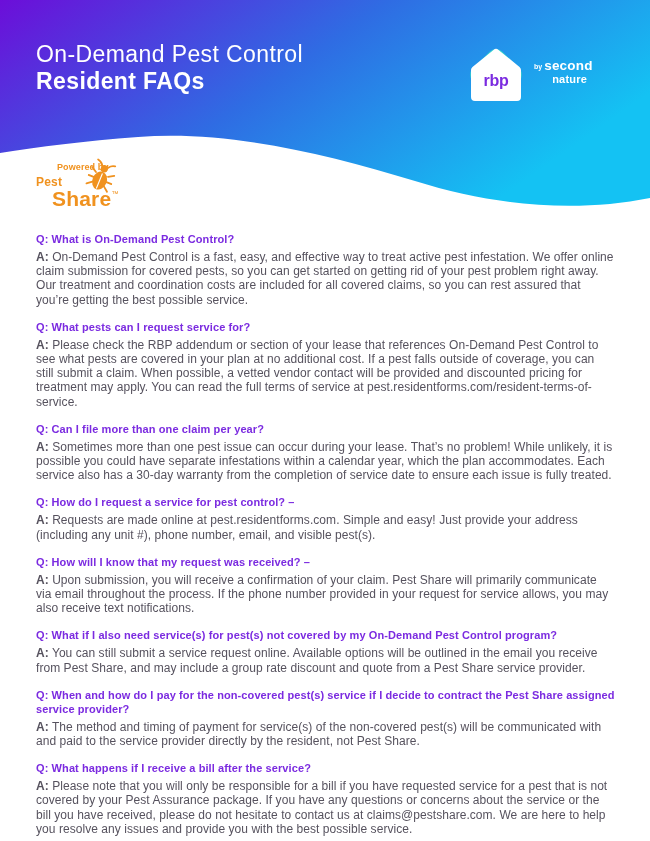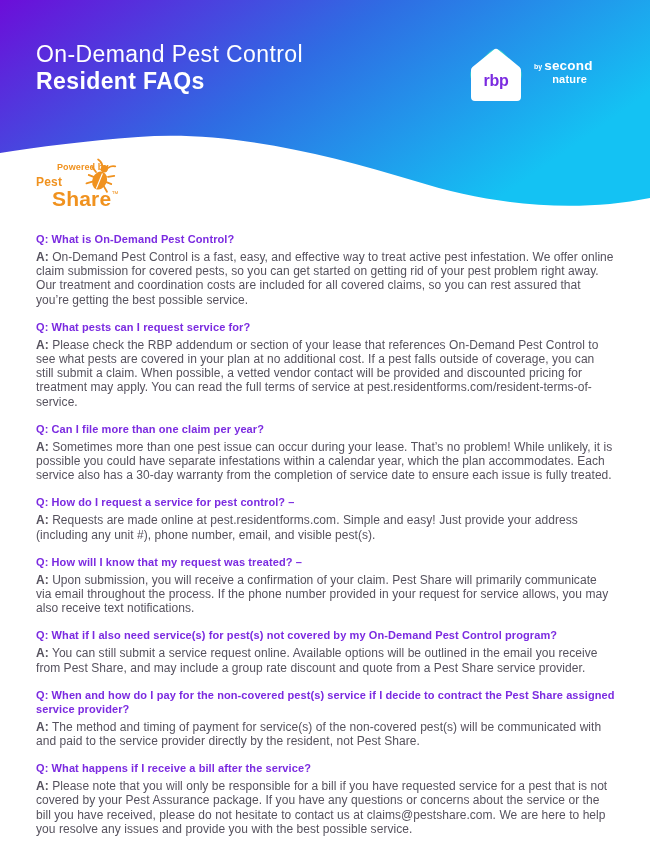--- a/index.html
+++ b/index.html
@@ -140,21 +140,21 @@
     </div>
     <div class="faq-item">
       <h3 class="question">Q: Can I file more than one claim per year?</h3>
       <p class="answer"><span class="a-prefix">A:</span> <span>Sometimes more than one pest issue can occur during your lease. That’s no problem! While unlikely, it is possible you could have separate infestations within a calendar year, which the plan accommodates. Each service also has a 30-day warranty from the completion of service date to ensure each issue is fully treated.</span></p>
     </div>
     <div class="faq-item">
       <h3 class="question">Q: How do I request a service for pest control? –</h3>
       <p class="answer"><span class="a-prefix">A:</span> <span>Requests are made online at pest.residentforms.com. Simple and easy! Just provide your address (including any unit #), phone number, email, and visible pest(s).</span></p>
     </div>
     <div class="faq-item">
-      <h3 class="question">Q: How will I know that my request was treated? –</h3>
+      <h3 class="question">Q: How will I know that my request was received? –</h3>
       <p class="answer"><span class="a-prefix">A:</span> <span>Upon submission, you will receive a confirmation of your claim. Pest Share will primarily communicate via email throughout the process. If the phone number provided in your request for service allows, you may also receive text notifications.</span></p>
     </div>
     <div class="faq-item">
       <h3 class="question">Q: What if I also need service(s) for pest(s) not covered by my On-Demand Pest Control program?</h3>
       <p class="answer"><span class="a-prefix">A:</span> <span>You can still submit a service request online. Available options will be outlined in the email you receive from Pest Share, and may include a group rate discount and quote from a Pest Share service provider.</span></p>
     </div>
     <div class="faq-item">
       <h3 class="question">Q: When and how do I pay for the non-covered pest(s) service if I decide to contract the Pest Share assigned service provider?</h3>
       <p class="answer"><span class="a-prefix">A:</span> <span>The method and timing of payment for service(s) of the non-covered pest(s) will be communicated with and paid to the service provider directly by the resident, not Pest Share.</span></p>
     </div>

